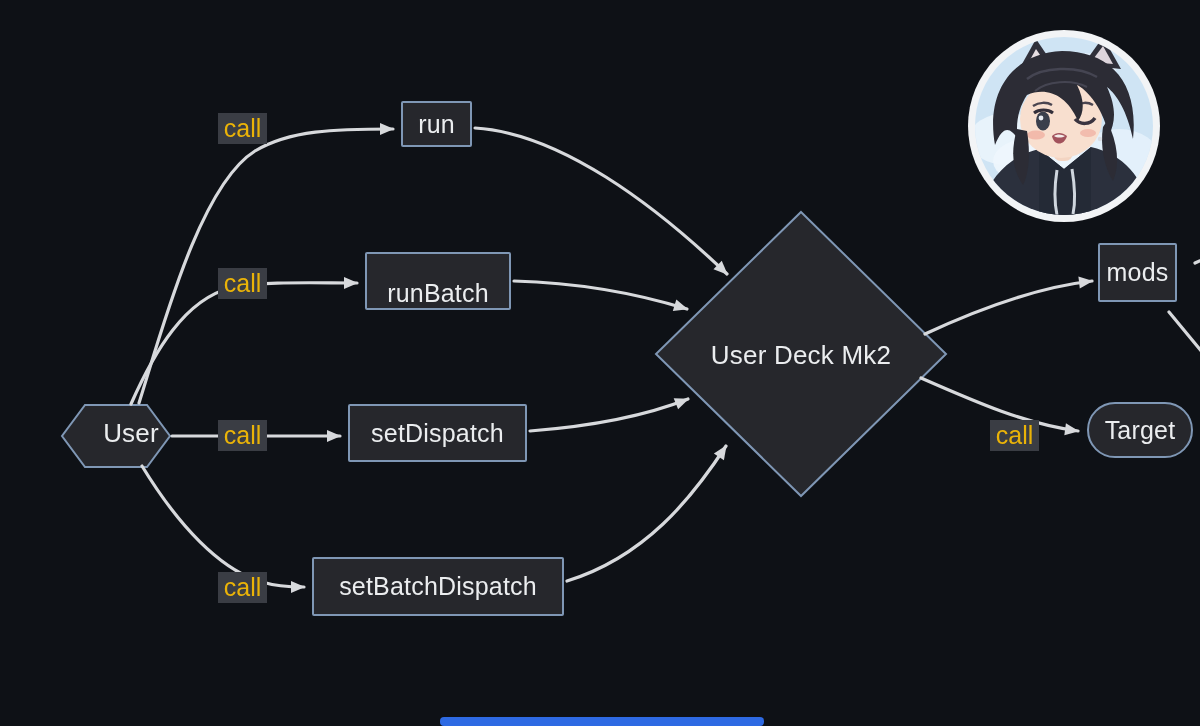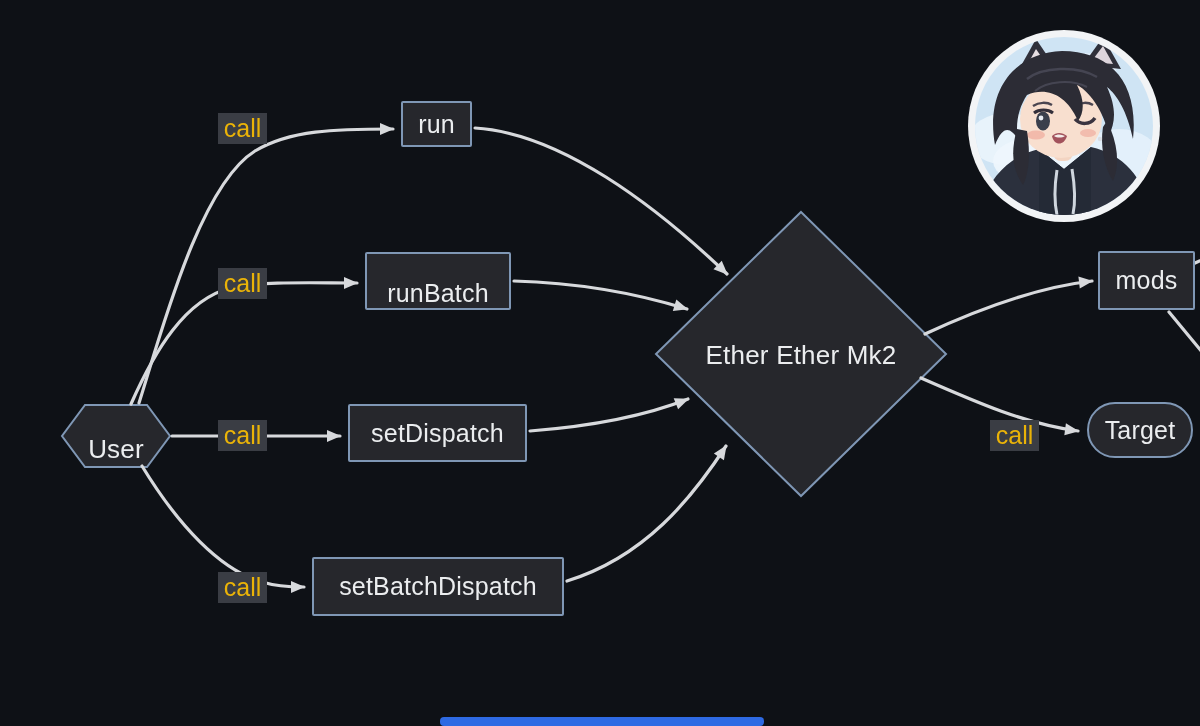--- a/index.html
+++ b/index.html
@@ -79,29 +79,29 @@
   </div>
   <div class="node" style="left:365px;top:252px;width:146px;height:58px;align-items:flex-end;">
     <span>runBatch</span>
   </div>
   <div class="node" style="left:348px;top:404px;width:179px;height:58px;justify-content:center;">
     <span>setDispatch</span>
   </div>
   <div class="node" style="left:312px;top:557px;width:252px;height:59px;">
     <span>setBatchDispatch</span>
   </div>
-  <div class="node" style="left:1098px;top:251px;width:97px;height:59px;">
+  <div class="node" style="left:1098px;top:243px;width:79px;height:59px;">
     <span>mods</span>
   </div>
   <div class="node stadium" style="left:1087px;top:402px;width:106px;height:56px;">
     <span>Target</span>
   </div>
 
-  <div class="shape-label" style="left:62px;top:405px;width:108px;height:56px;margin-top:16px;">User</div>
-  <div class="shape-label" style="left:656px;top:330px;width:290px;height:50px;">Ether Ether Mk2</div>
+  <div class="shape-label" style="left:77px;top:405px;width:108px;height:56px;">User</div>
+  <div class="shape-label" style="left:656px;top:330px;width:290px;height:50px;">User Deck Mk2</div>
 
   <div class="chip" style="left:218px;top:113px;width:49px;height:31px;">call</div>
   <div class="chip" style="left:218px;top:268px;width:49px;height:31px;">call</div>
   <div class="chip" style="left:218px;top:420px;width:49px;height:31px;">call</div>
   <div class="chip" style="left:218px;top:572px;width:49px;height:31px;">call</div>
   <div class="chip" style="left:990px;top:420px;width:49px;height:31px;">call</div>
 
   <div class="avatar-wrap">
     <svg width="194" height="194" viewBox="0 0 194 194">
       <defs>

